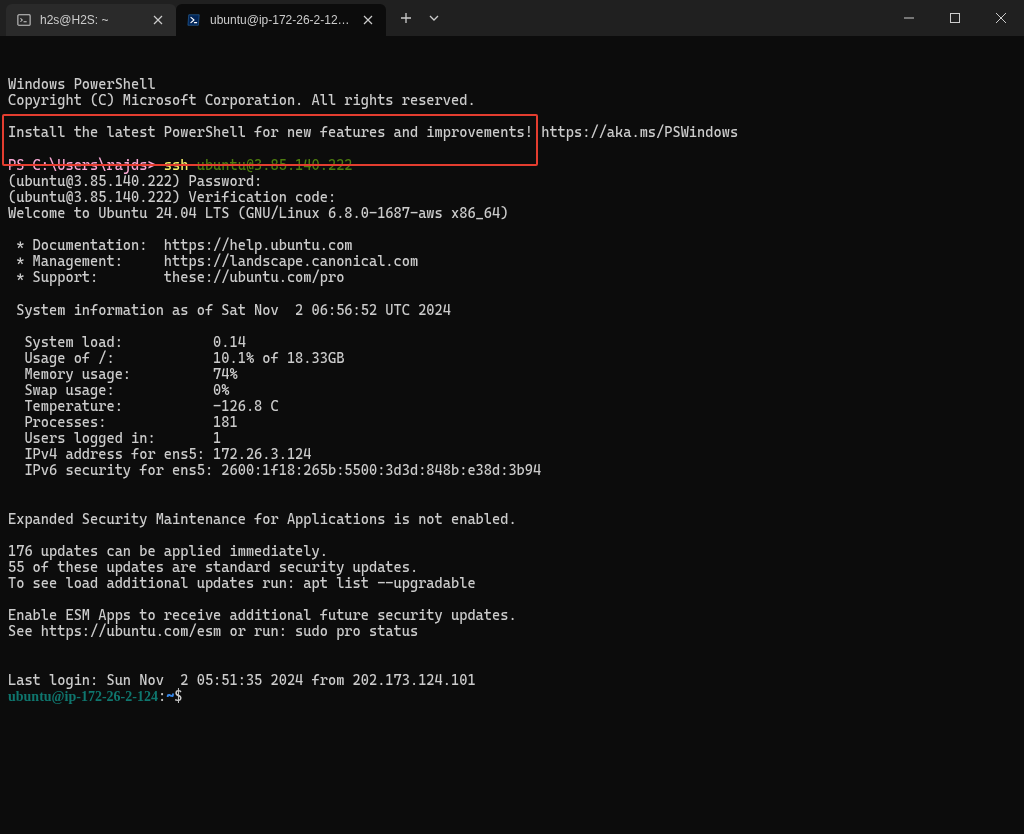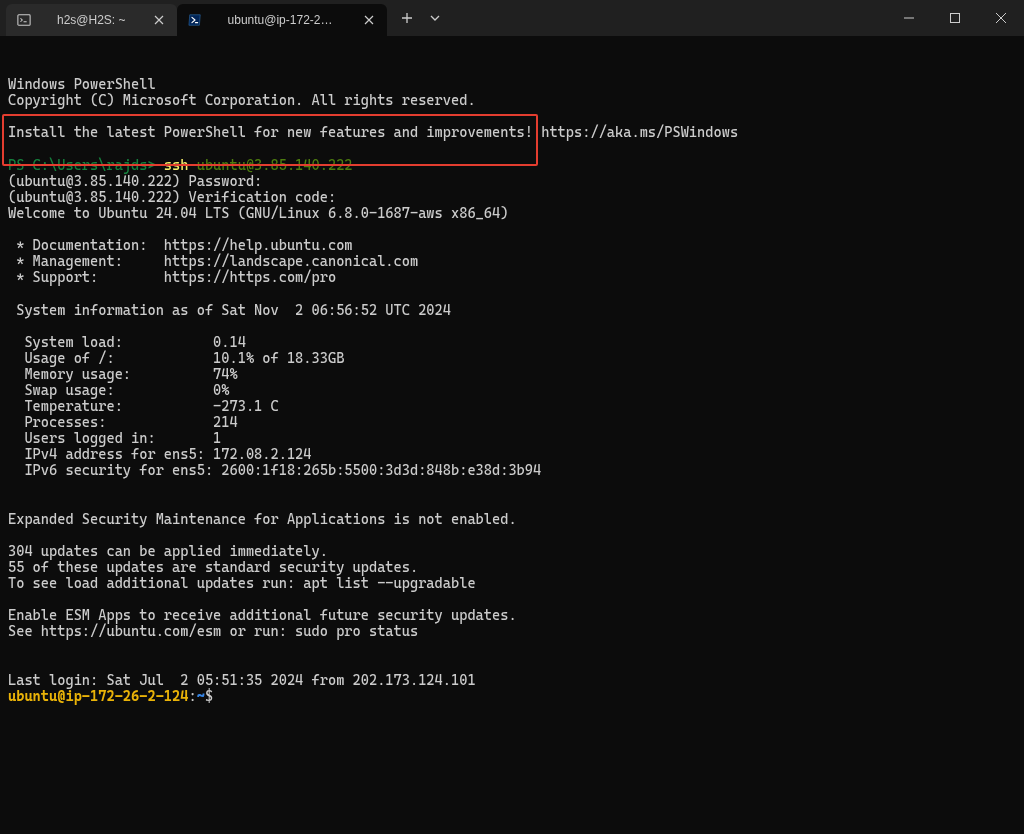--- a/index.html
+++ b/index.html
@@ -25,21 +25,21 @@
     }
     .tabs {
       display: flex;
       height: 100%;
       align-items: stretch;
     }
     .tab {
       display: flex;
       align-items: center;
       padding: 0 10px;
-      gap: 25px;
+      gap: 8px;
       min-width: 170px;
       max-width: 210px;
       font-size: 12px;
       color: #cccccc;
       cursor: pointer;
       font-family: 'Segoe UI', sans-serif;
     }
     .tab.inactive {
       background: #2a2a2a;
       border-top-left-radius: 6px;
@@ -121,24 +121,24 @@
       font-size: 14px;
       color: #cccccc;
       position: relative;
     }
     .highlight-box {
       position: absolute;
       border: 2px solid #e43d2f;
       border-radius: 2px;
       pointer-events: none;
     }
-    .ps-prompt { color: #15803d; }
+    .ps-prompt { color: #f9a8d4; }
     .cmd-yellow { color: #f9f06b; }
     .cmd-text { color: #4d7c0f; }
-    .login-green { color: #eab308; font-weight: bold; }
+    .login-green { color: #0f766e; font-weight: bold; font-family: Liberation Serif, serif; }
     .login-blue { color: #3584e4; font-weight: bold; }
     .login-dollar { color: #cccccc; }
   </style>
 </head>
 <body>
 
 <div class="titlebar">
   <div class="tabs">
     <div class="tab inactive">
       <span class="tab-icon">
@@ -208,40 +208,40 @@
 
 <span>Install the latest PowerShell for new features and improvements! https://aka.ms/PSWindows</span>
 
 <span class="ps-prompt">PS C:\Users\rajds&gt; </span><span class="cmd-yellow">ssh</span><span class="cmd-text"> ubuntu@3.85.140.222</span>
 <span>(ubuntu@3.85.140.222) Password:</span>
 <span>(ubuntu@3.85.140.222) Verification code:</span>
 <span>Welcome to Ubuntu 24.04 LTS (GNU/Linux 6.8.0-1687-aws x86_64)</span>
 
 <span> * Documentation:  https://help.ubuntu.com</span>
 <span> * Management:     https://landscape.canonical.com</span>
-<span> * Support:        https://https.com/pro</span>
+<span> * Support:        these://ubuntu.com/pro</span>
 
 <span> System information as of Sat Nov  2 06:56:52 UTC 2024</span>
 
 <span>  System load:           0.14</span>
 <span>  Usage of /:            10.1% of 18.33GB</span>
 <span>  Memory usage:          74%</span>
 <span>  Swap usage:            0%</span>
-<span>  Temperature:           -273.1 C</span>
-<span>  Processes:             214</span>
+<span>  Temperature:           -126.8 C</span>
+<span>  Processes:             181</span>
 <span>  Users logged in:       1</span>
-<span>  IPv4 address for ens5: 172.08.2.124</span>
+<span>  IPv4 address for ens5: 172.26.3.124</span>
 <span>  IPv6 security for ens5: 2600:1f18:265b:5500:3d3d:848b:e38d:3b94</span>
 
 
 <span>Expanded Security Maintenance for Applications is not enabled.</span>
 
-<span>304 updates can be applied immediately.</span>
+<span>176 updates can be applied immediately.</span>
 <span>55 of these updates are standard security updates.</span>
 <span>To see load additional updates run: apt list --upgradable</span>
 
 <span>Enable ESM Apps to receive additional future security updates.</span>
 <span>See https://ubuntu.com/esm or run: sudo pro status</span>
 
 
-<span>Last login: Sat Jul  2 05:51:35 2024 from 202.173.124.101</span>
+<span>Last login: Sun Nov  2 05:51:35 2024 from 202.173.124.101</span>
 <span class="login-green">ubuntu@ip-172-26-2-124</span><span>:</span><span class="login-blue">~</span><span class="login-dollar">$</span>
 </div>
 
 </body></html>

